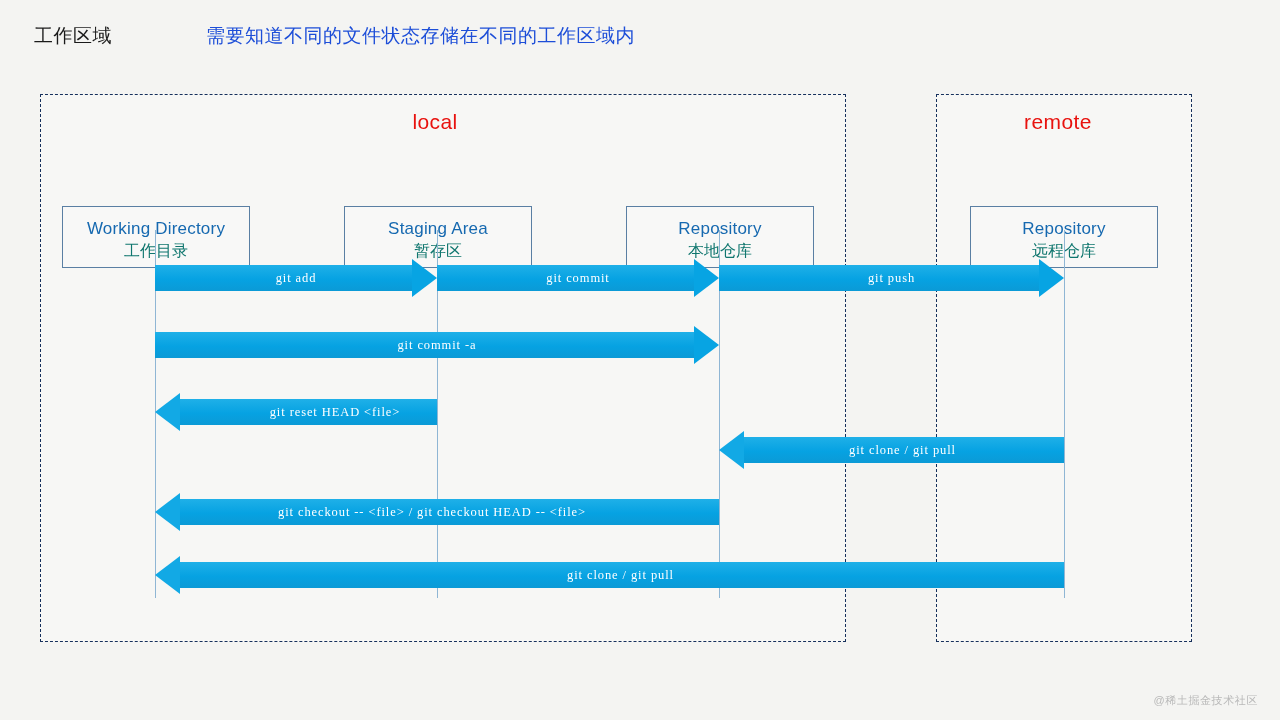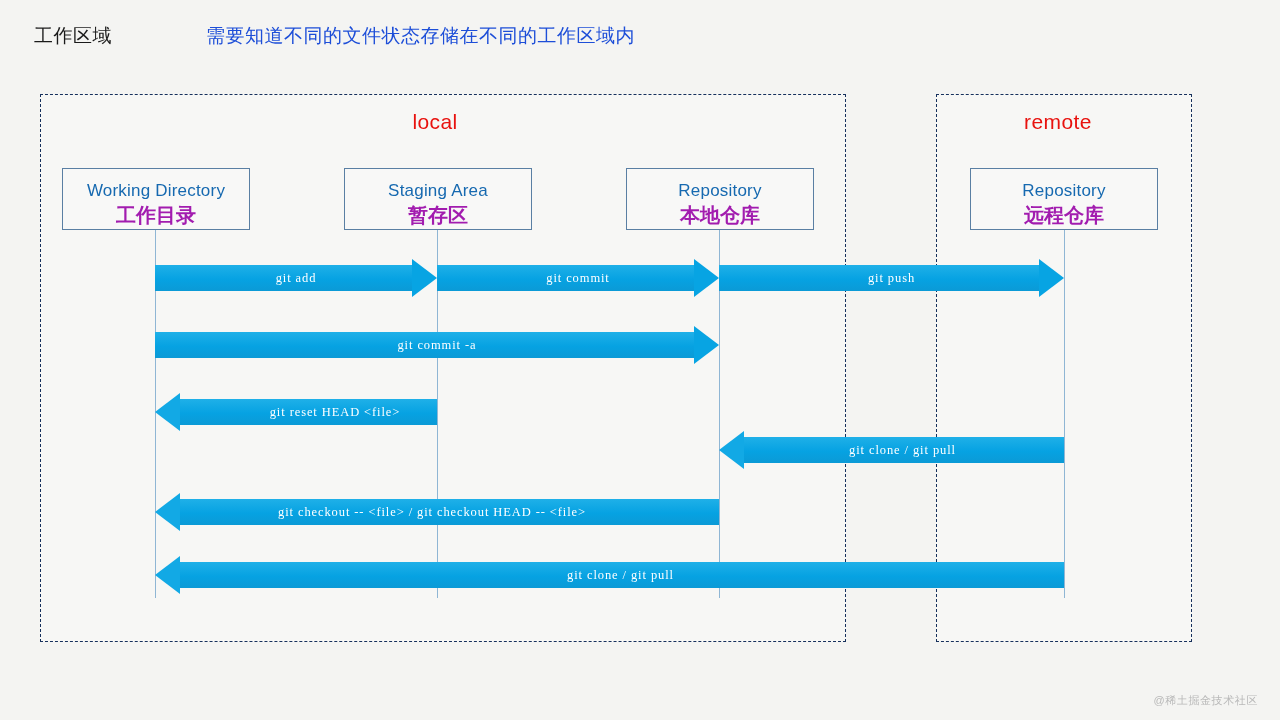--- a/index.html
+++ b/index.html
@@ -59,32 +59,32 @@
 
   
   .actor-box {
     position: absolute;
     border: 1.1px solid #5a7fa3;
     background: #f8f8f7;
     box-sizing: border-box;
     text-align: center;
     padding-top: 11px;
     line-height: 1.32;
+    margin-top: 38px;
   }
   .actor-en {
     display: block;
     font-size: 17px;
     color: #1669b0;
     letter-spacing: 0.2px;
   }
   .actor-cn {
     display: block;
-    font-size: 20px;
-    color: #a21caf;
-    font-weight: bold;
+    font-size: 16px;
+    color: #0f766e;
   }
   #box-working   { left: 62px;  top: 168px; width: 188px; height: 62px; }
   #box-staging   { left: 344px; top: 168px; width: 188px; height: 62px; }
   #box-localrepo { left: 626px; top: 168px; width: 188px; height: 62px; }
   #box-remoterepo{ left: 970px; top: 168px; width: 188px; height: 62px; }
 
   
   .lifeline {
     position: absolute;
     top: 230px;

